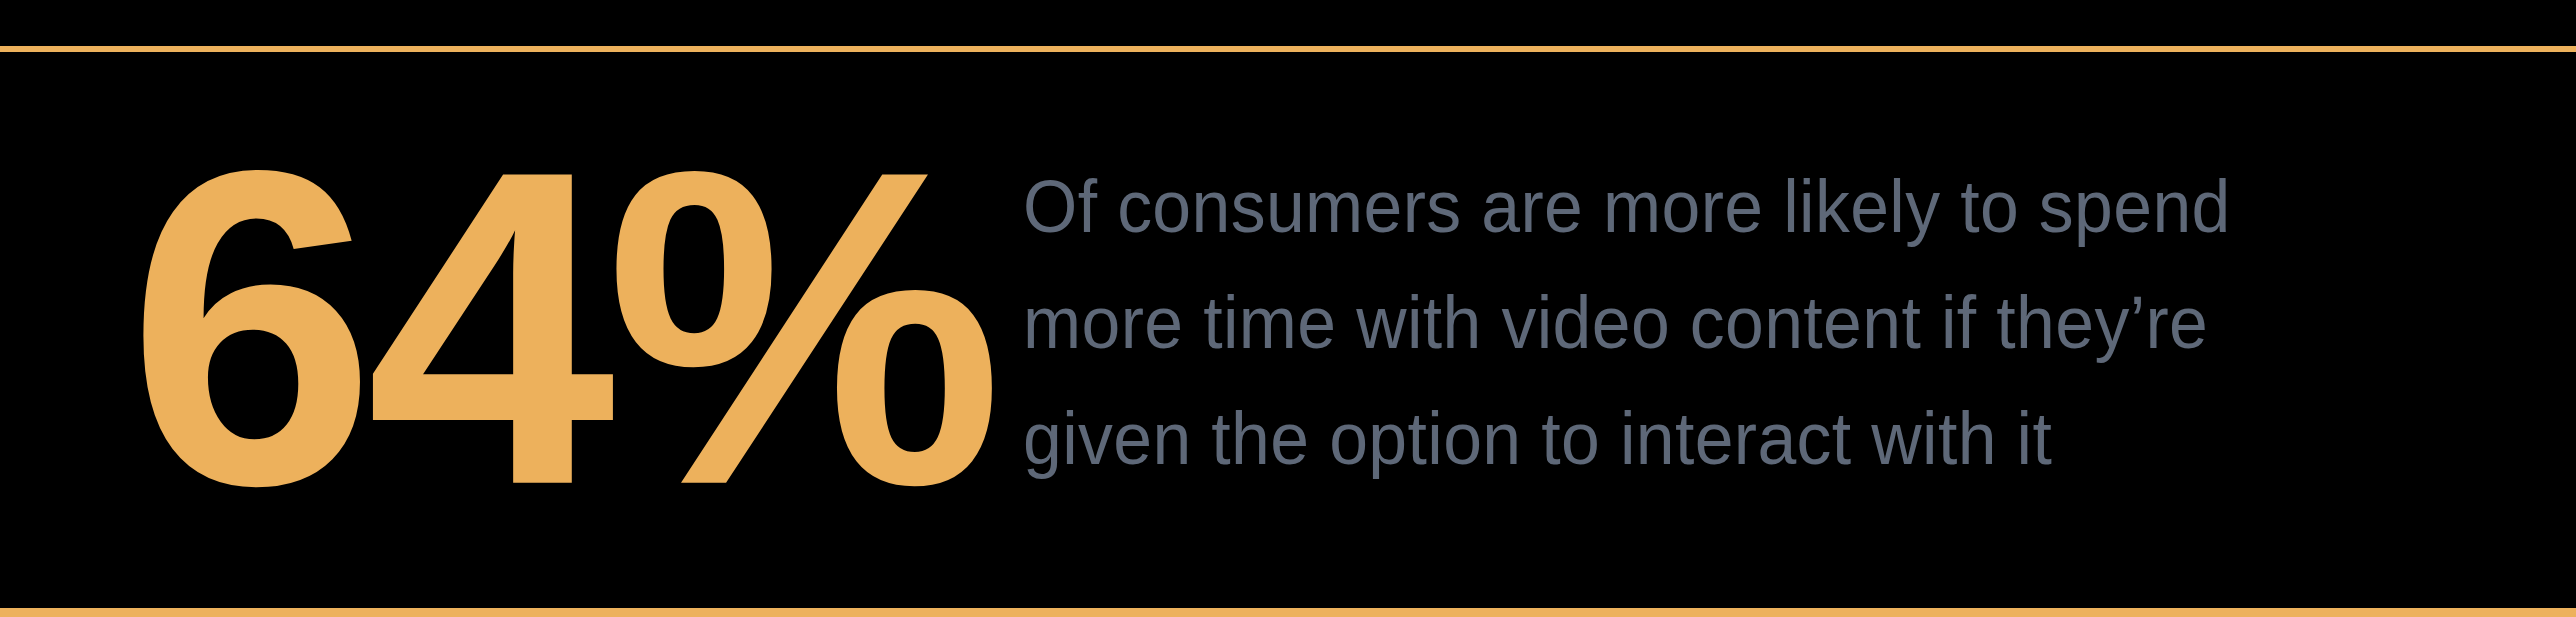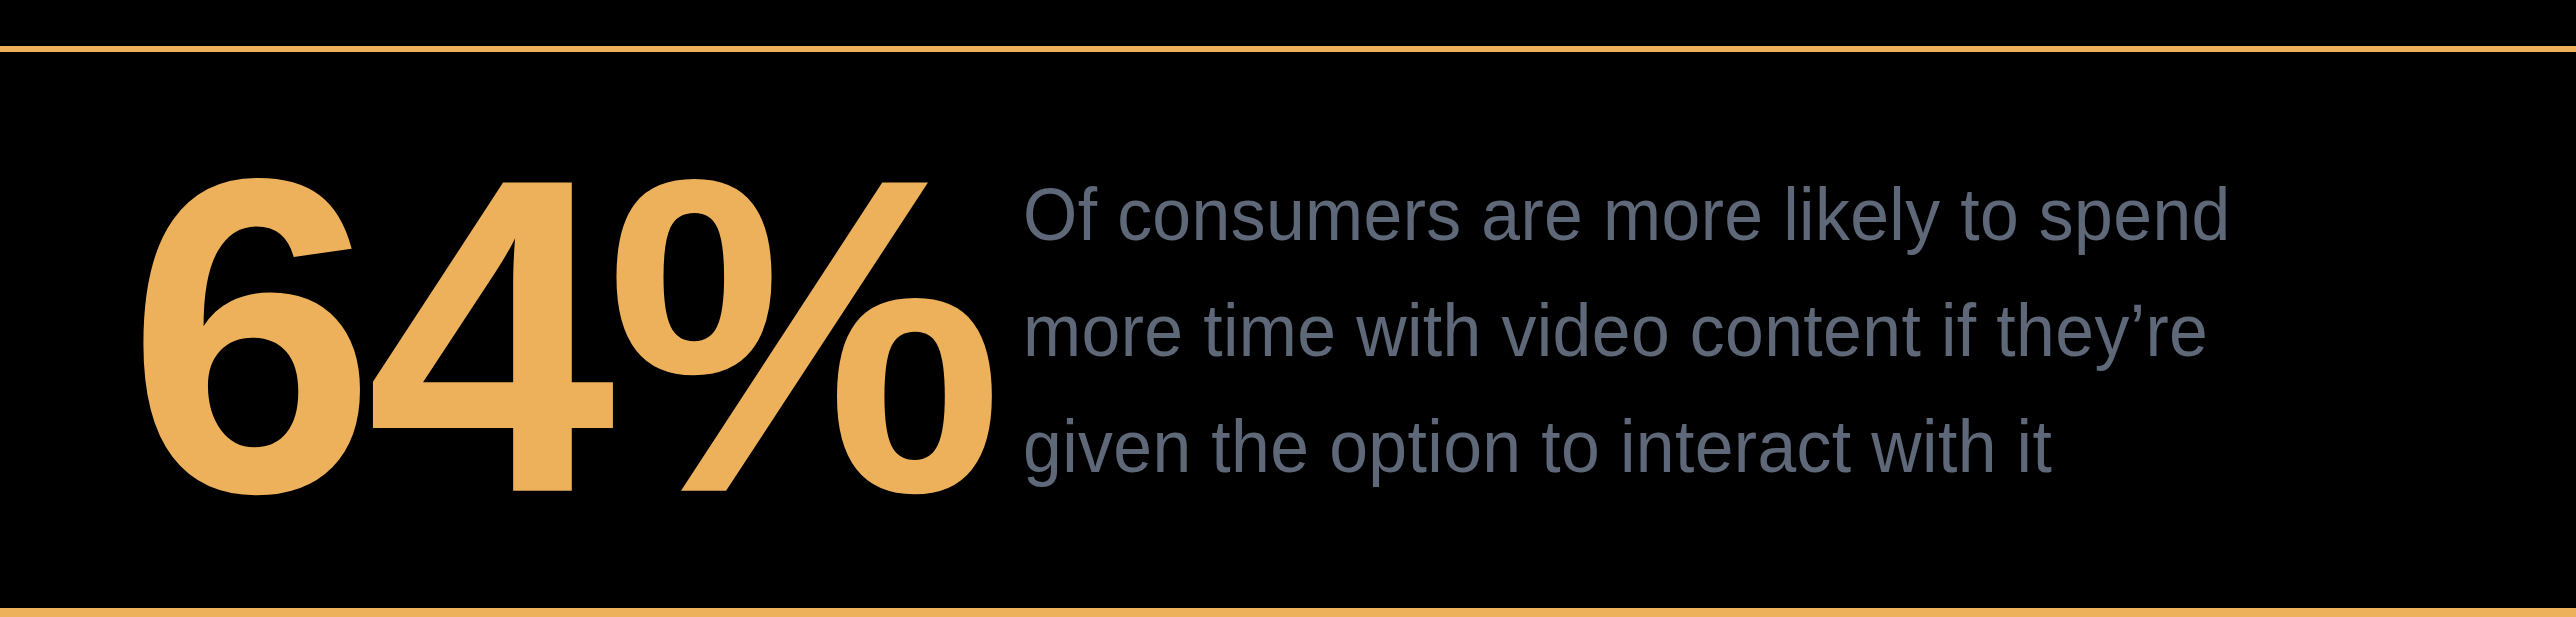--- a/index.html
+++ b/index.html
@@ -25,21 +25,21 @@
     width: 2576px;
     background: #edb15c;
   }
   .rule-top    { top: 46px;  height: 5.8px; }
   .rule-bottom { top: 608px; height: 9.4px; }
 
   
   .content {
     position: absolute;
     left: 0;
-    top: 52px;
+    top: 44px;
     width: 2267px;
     height: 556px;
     display: flex;
     flex-direction: row;
     align-items: center;
   }
 
   
   .stat-figure {
     flex: 0 0 auto;

